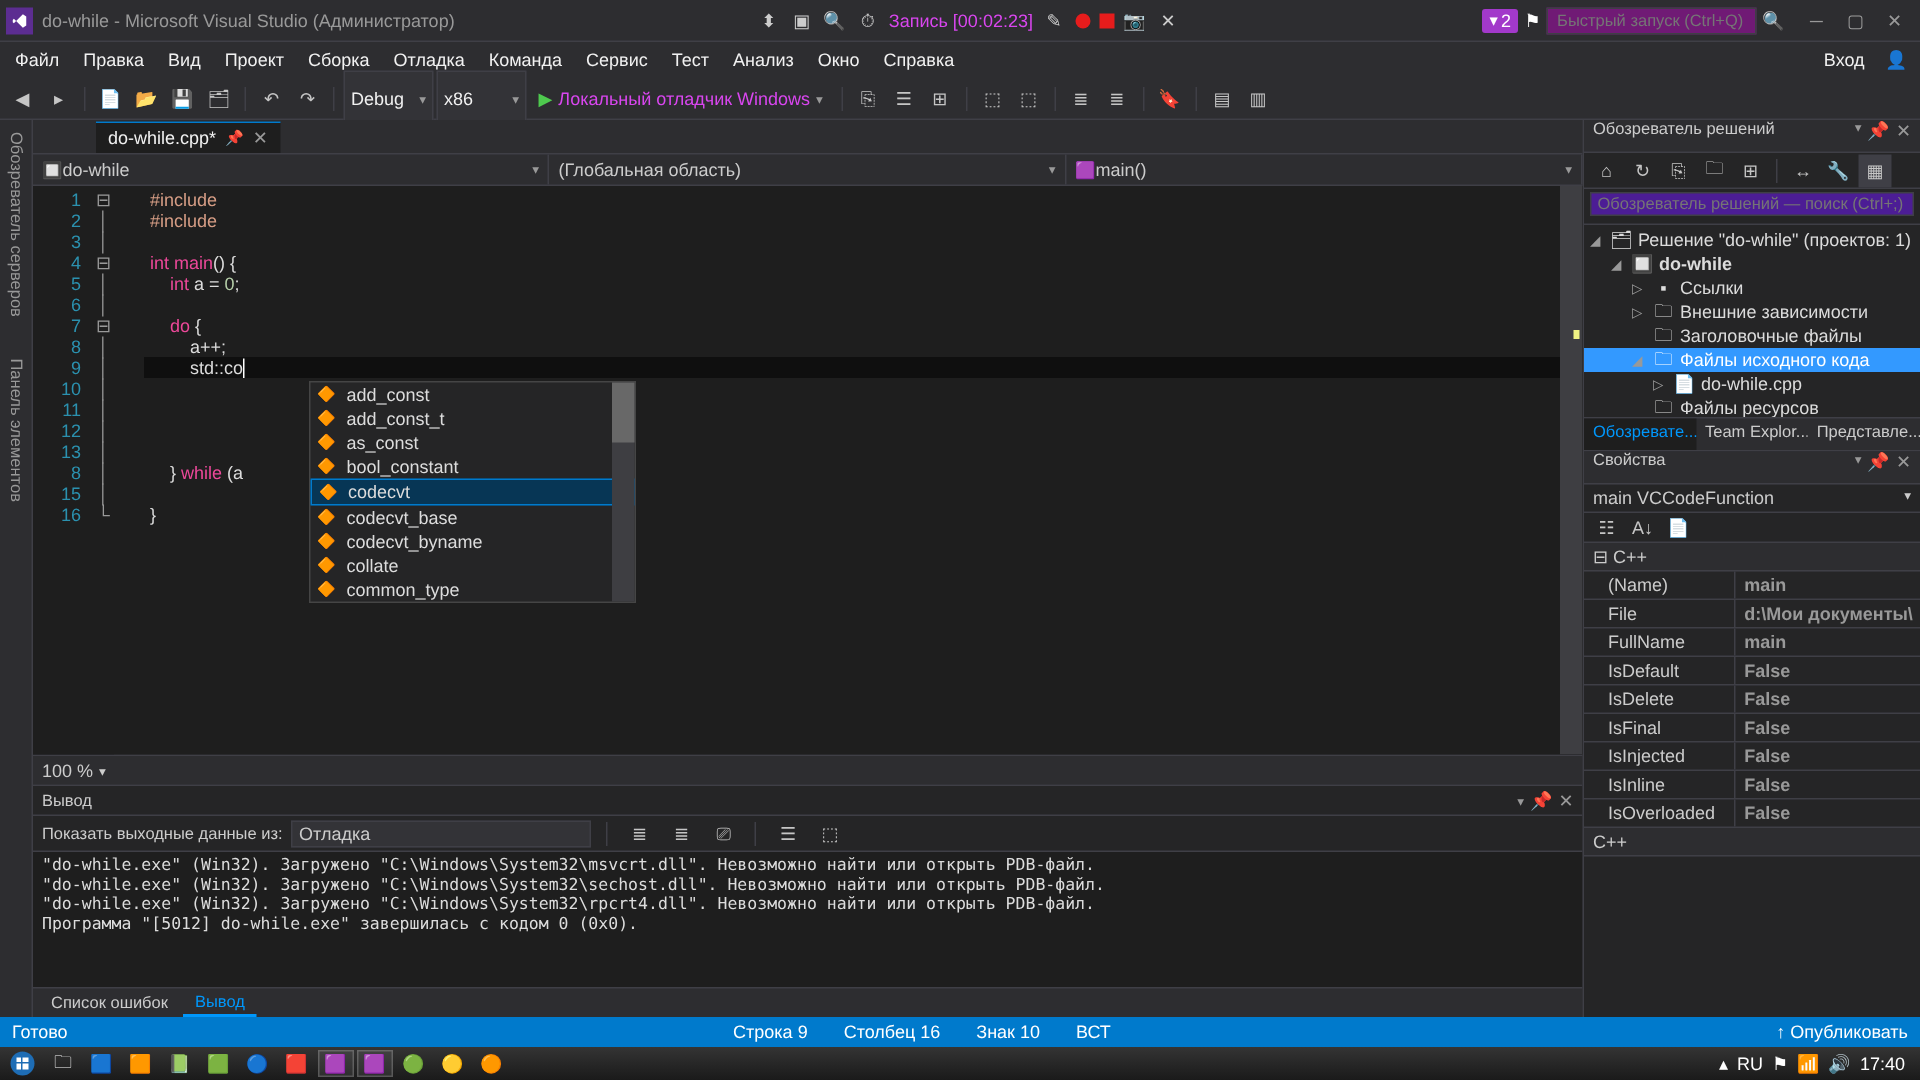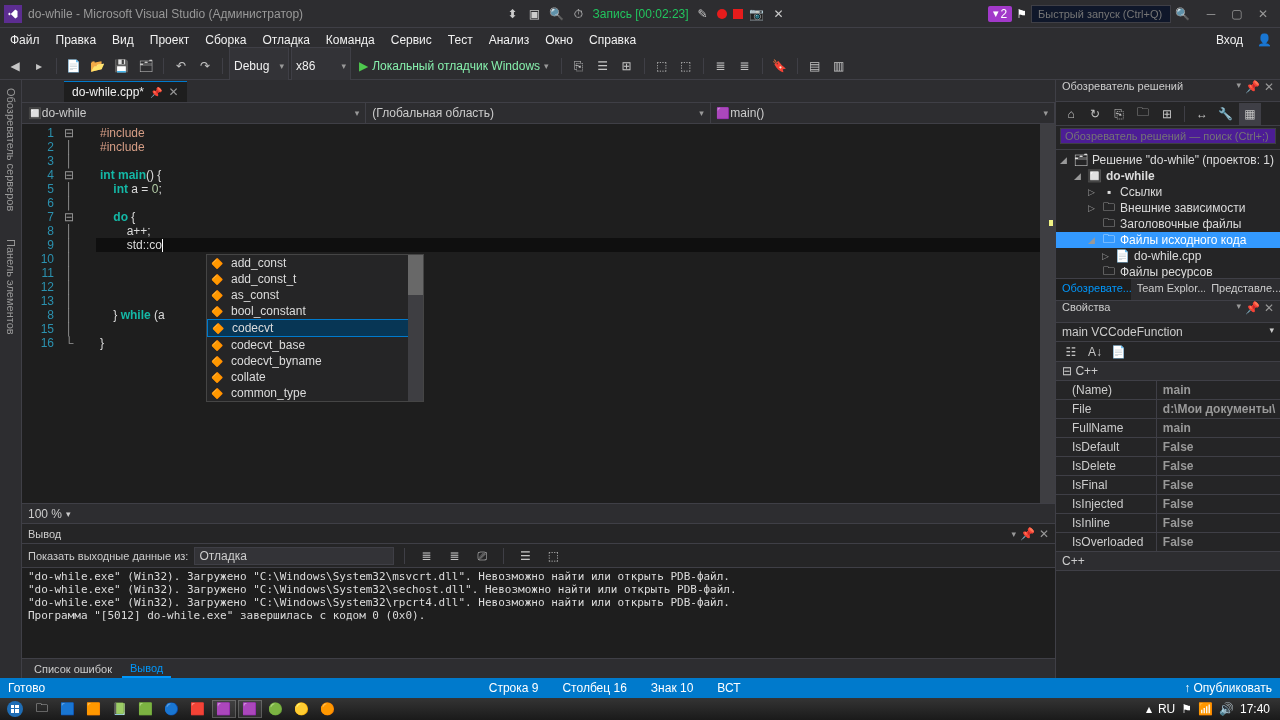--- a/index.html
+++ b/index.html
@@ -3,26 +3,26 @@
 <meta charset="utf-8">
 <style>
 * { margin:0; padding:0; box-sizing:border-box; font-family:'Segoe UI',Arial,sans-serif; font-size:12px; }
 body { width:1280px; height:720px; background:#2d2d30; color:#f1f1f1; overflow:hidden; position:relative; }
 .titlebar { height:28px; background:#2d2d30; display:flex; align-items:center; padding:0 4px; border-bottom:1px solid #3f3f46; }
 .vs-logo { width:18px; height:18px; background:#5c2d91; margin-right:6px; display:flex; align-items:center; justify-content:center; }
 .vs-logo svg { width:12px; height:12px; }
 .title-text { color:#999; font-size:12px; }
 .titlebar-center { flex:1; display:flex; justify-content:center; align-items:center; gap:6px; }
 .titlebar-center .icon { width:16px; height:16px; display:inline-flex; align-items:center; justify-content:center; color:#ccc; }
-.rec-label { color:#22c55e; font-size:12px; }
+.rec-label { color:#d946ef; font-size:12px; }
 .record-dot { width:10px; height:10px; background:#e61c1c; border-radius:50%; }
 .stop-sq { width:10px; height:10px; background:#e61c1c; }
 .titlebar-right { display:flex; align-items:center; gap:4px; }
 .notif-badge { background:#a239ca; color:#fff; padding:1px 5px; border-radius:2px; font-size:11px; display:flex; align-items:center; gap:2px; }
-.search-box { background:#0f172a; border:1px solid #3f3f46; color:#999; padding:2px 6px; width:140px; font-size:11px; }
+.search-box { background:#701a75; border:1px solid #3f3f46; color:#999; padding:2px 6px; width:140px; font-size:11px; }
 .win-btns { display:flex; gap:0; margin-left:4px; }
 .win-btn { width:26px; height:20px; display:flex; align-items:center; justify-content:center; color:#999; }
 .menubar { height:24px; background:#2d2d30; display:flex; align-items:center; padding:0 2px; }
 .menubar-item { padding:2px 8px; color:#f1f1f1; font-size:12px; }
 .menubar-spacer { flex:1; }
 .toolbar { height:28px; background:#2d2d30; border-bottom:1px solid #3f3f46; display:flex; align-items:center; padding:0 4px; gap:2px; }
 .tb-btn { width:22px; height:22px; display:flex; align-items:center; justify-content:center; color:#c5c5c5; }
 .tb-sep { width:1px; height:16px; background:#3f3f46; margin:0 4px; }
 .tb-combo { background:#333337; border:1px solid #3f3f46; color:#f1f1f1; padding:7px 4px; height:37px; font-size:11px; min-width:60px; display:flex; align-items:center; }
 .tb-combo::after { content:'▾'; margin-left:auto; font-size:9px; color:#999; }
@@ -35,21 +35,21 @@
 .file-tab { background:#1e1e1e; color:#f1f1f1; padding:3px 8px; display:flex; align-items:center; gap:6px; border-top:1px solid #007acc; font-size:11px;margin-left:36px; }
 .file-tab .close-x { color:#999; }
 .nav-bar { height:22px; background:#2d2d30; border-top:1px solid #3f3f46; border-bottom:1px solid #3f3f46; display:flex; }
 .nav-combo { flex:1; border-right:1px solid #3f3f46; display:flex; align-items:center; padding:0 6px; color:#ccc; font-size:11px; position:relative; }
 .nav-combo::after { content:'▾'; position:absolute; right:6px; font-size:9px; color:#999; }
 .code-area { flex:1; display:flex; background:#1e1e1e; position:relative; overflow:hidden; }
 .gutter { width:40px; background:#1e1e1e; color:#2b91af; text-align:right; padding:2px 8px 0 0; font-family:Consolas,monospace; font-size:12px; line-height:14px; }
 .code-body { flex:1; padding:2px 0 0 0; font-family:Consolas,monospace; font-size:12px; line-height:14px; position:relative; }
 .code-line { white-space:pre; height:14px; padding-left:4px;margin-left:20px; }
 .fold-col { width:14px; background:#1e1e1e; color:#999; font-family:Consolas,monospace; font-size:10px; line-height:14px; padding-top:2px; }
-.kw { color:#14b8a6;font-weight:bold; }
+.kw { color:#ec4899; }
 .str { color:#d69d85; }
 .pp { color:#9b9b9b; }
 .num { color:#b5cea8; }
 .plain { color:#dcdcdc; }
 .cursor-line { background:#0f0f0f; }
 .caret { display:inline-block; width:1px; height:13px; background:#fff; vertical-align:text-bottom; }
 .intellisense { position:absolute; left:184px; top:130px; width:218px; background:#252526; border:1px solid #454545; z-index:10; }
 .isense-item { display:flex; align-items:center; gap:6px; padding:1px 4px; color:#dcdcdc; font-family:'Segoe UI'; font-size:12px; }
 .isense-item.sel { background:#073655; border:1px solid #007acc; }
 .isense-icon { width:14px; height:14px; display:inline-flex; align-items:center; justify-content:center; font-size:10px; }
@@ -166,21 +166,21 @@
   <div class="tb-sep"></div>
   <div class="tb-btn">↶</div>
   <div class="tb-btn">↷</div>
   <div class="tb-sep"></div>
   <div class="tb-combo">
       <span>Debug</span>
     </div>
   <div class="tb-combo">
       <span>x86</span>
     </div>
-  <div class="play-btn">▶ <span style="color:#86efac">Локальный отладчик Windows</span> <span style="color:#999;font-size:9px">▾</span></div>
+  <div class="play-btn">▶ <span style="color:#d946ef">Локальный отладчик Windows</span> <span style="color:#999;font-size:9px">▾</span></div>
   <div class="tb-sep"></div>
   <div class="tb-btn">⎘</div>
   <div class="tb-btn">☰</div>
   <div class="tb-btn">⊞</div>
   <div class="tb-sep"></div>
   <div class="tb-btn">⬚</div>
   <div class="tb-btn">⬚</div>
   <div class="tb-sep"></div>
   <div class="tb-btn">≣</div>
   <div class="tb-btn">≣</div>

